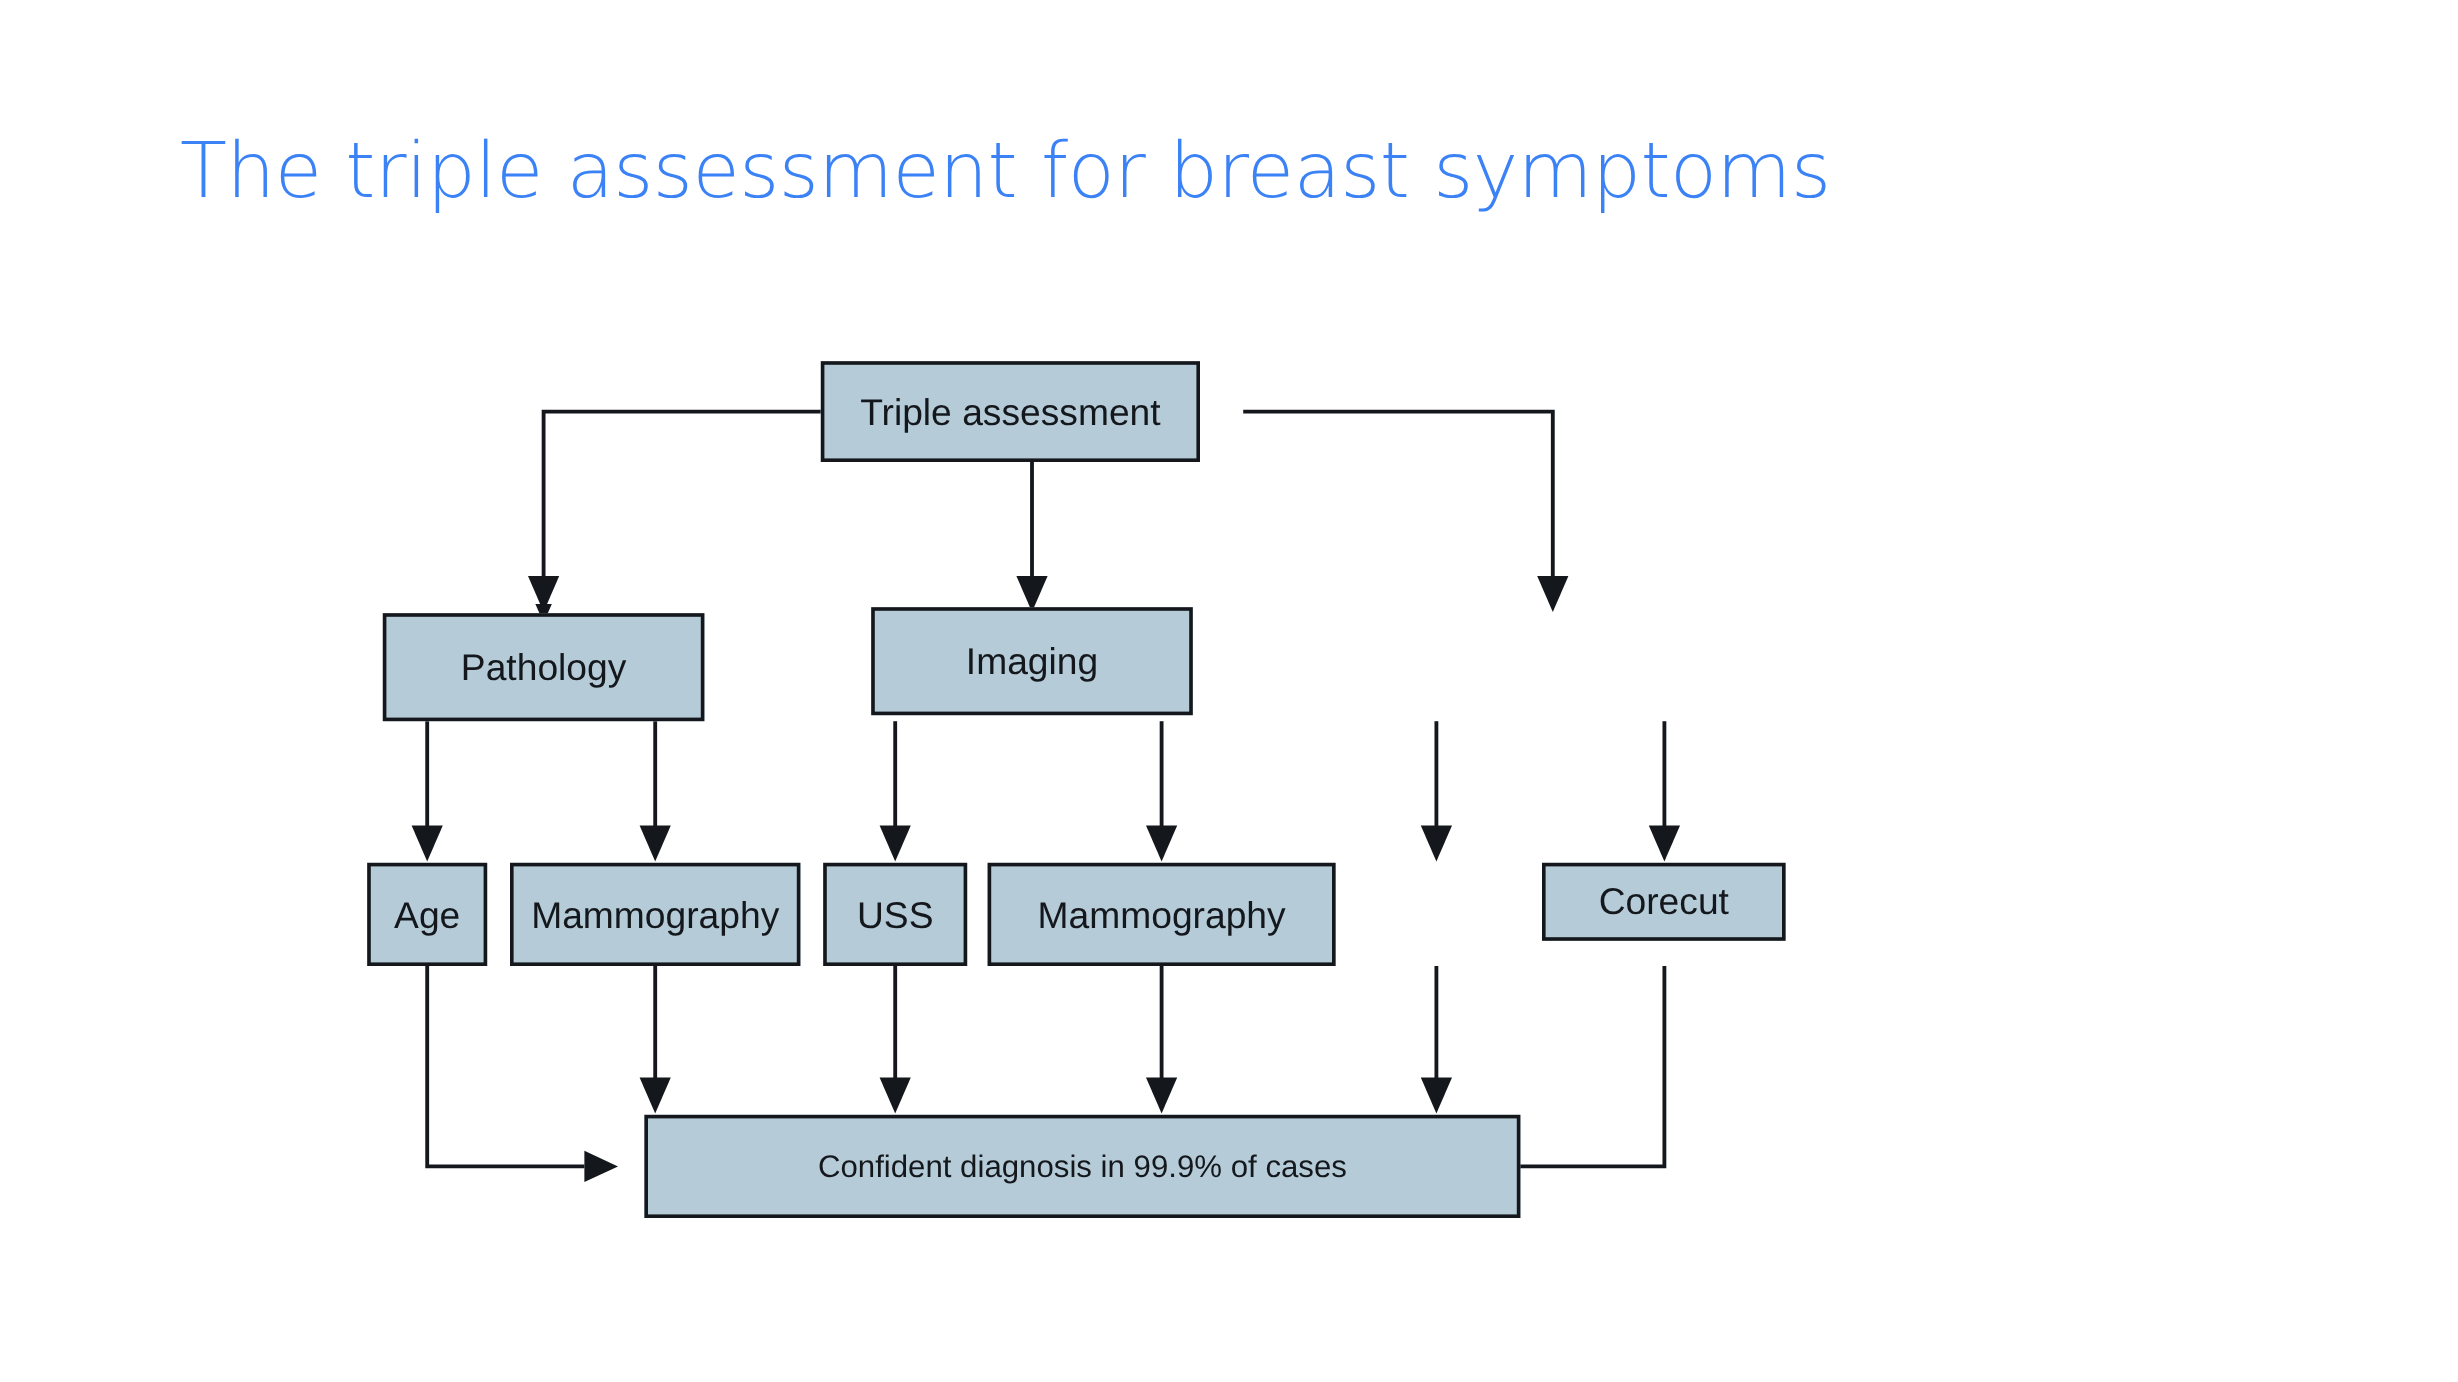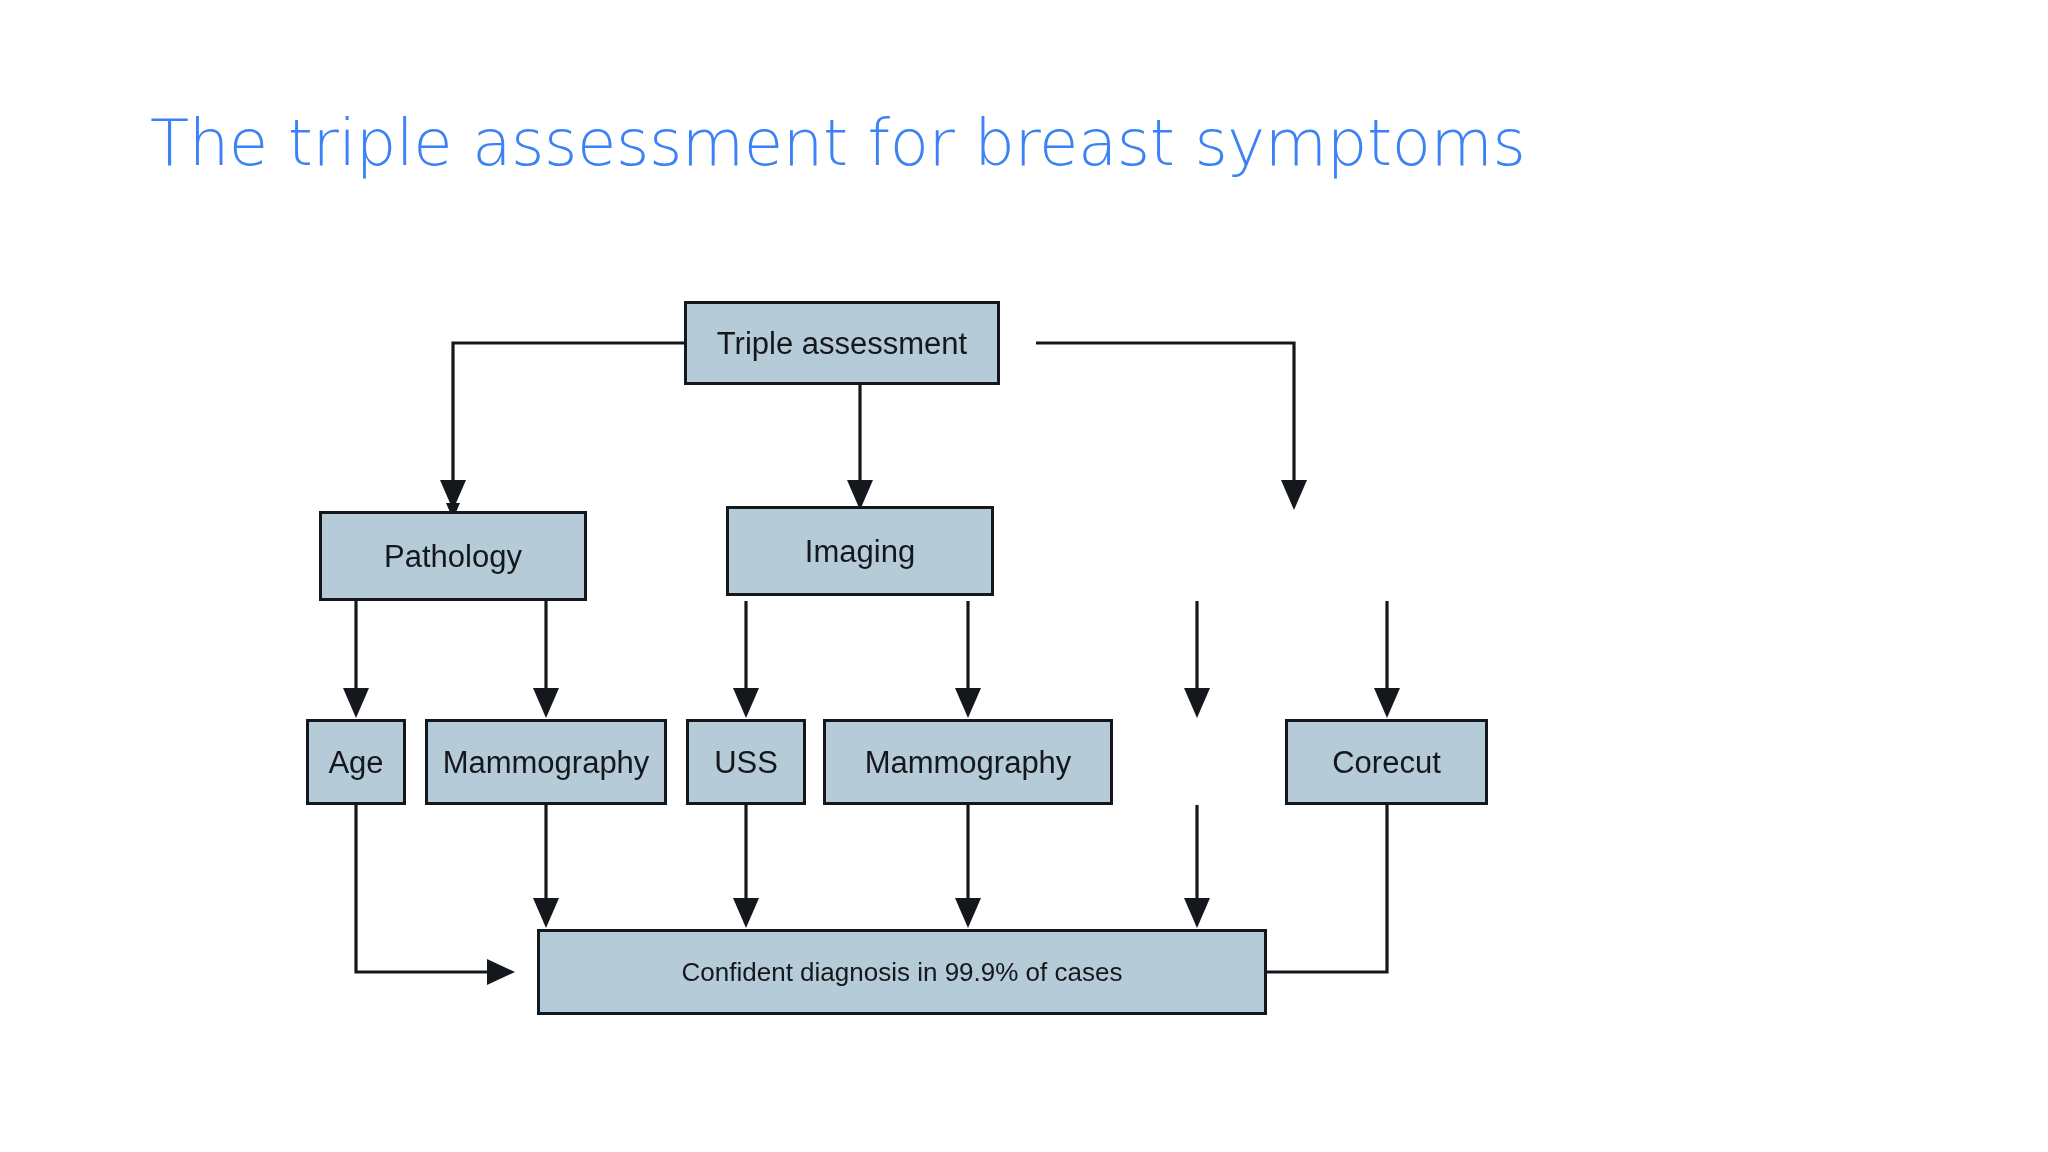--- a/index.html
+++ b/index.html
@@ -73,21 +73,21 @@
 
   #node-clinical    { left: 319px; top: 511px; width: 268px; height: 90px; }
   #node-imaging     { left: 726px; top: 506px; width: 268px; height: 90px; }
   #node-pathology   { left: 1160px; top: 511px; width: 268px; height: 90px; }
 
   #node-age         { left: 306px; top: 719px; width: 100px; height: 86px; justify-content: center; }
   #node-examination { left: 425px; top: 719px; width: 242px; height: 86px; }
   #node-uss         { left: 686px; top: 719px; width: 120px; height: 86px; }
   #node-mammography { left: 823px; top: 719px; width: 290px; height: 86px; }
   #node-fnac        { left: 1132px; top: 719px; width: 130px; height: 86px; }
-  #node-corecut     { left: 1285px; top: 719px; width: 203px; height: 86px; }
+  #node-corecut     { left: 1285px; top: 719px; width: 203px; height: 65px; }
 
   #node-diagnosis   { left: 537px; top: 929px; width: 730px; height: 86px;
                       font-size: 26px; }
 </style>
 </head>
 <body>
 
 <div id="slide-title">The triple assessment for breast symptoms</div>
 
 <div id="diagram">

